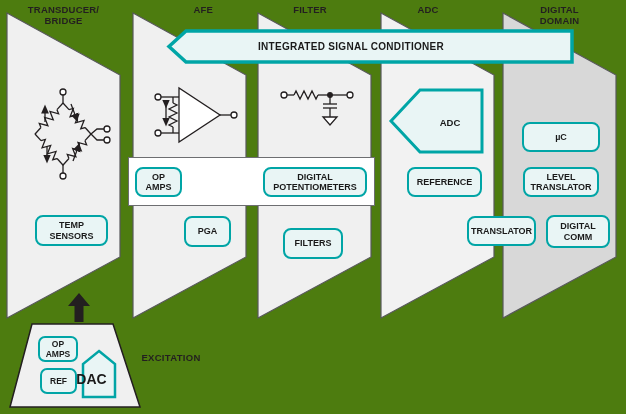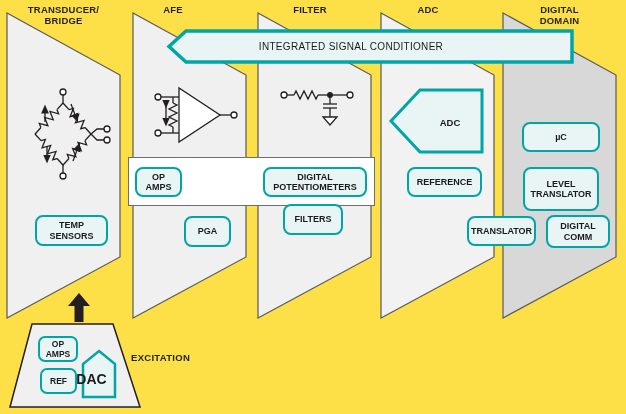--- a/index.html
+++ b/index.html
@@ -1,17 +1,17 @@
 <!DOCTYPE html>
 <html><head>
 <meta charset="utf-8">
 <style>
   html,body{margin:0;padding:0;background:#ffffff;}
   .stage{
-    position:relative;width:626px;height:414px;background:#fde047;overflow:hidden;
+    position:relative;width:626px;height:414px;background:#4d7c0f;overflow:hidden;
     font-family:"Liberation Sans",sans-serif;color:#231f20;
   }
   .stage svg{position:absolute;left:0;top:0;}
   .hdr{
     position:absolute;text-align:center;font-size:9.5px;font-weight:bold;
     line-height:11px;letter-spacing:.2px;white-space:pre-line;color:#231f20;
   }
   .box{
     position:absolute;box-sizing:border-box;
     border:2.5px solid #00a5a6;border-radius:8px;background:#e9f5f5;
@@ -20,29 +20,29 @@
   }
   .box.small{font-size:8.5px;border-width:2.2px;border-radius:7px;line-height:10px;}
   .shape-label{
     position:absolute;display:flex;align-items:center;justify-content:center;
     font-size:9.5px;font-weight:bold;color:#1a1a1a;text-align:center;
   }
   .banner-label{
     position:absolute;left:178px;top:31px;width:394px;height:31px;
     display:flex;align-items:center;justify-content:center;
     padding-right:48px;box-sizing:border-box;
-    font-size:10px;font-weight:normal;letter-spacing:.3px;color:#1a1a1a;
+    font-size:10px;font-weight:bold;letter-spacing:.3px;color:#1a1a1a;
   }
   .band{
     position:absolute;left:128px;top:157px;width:247px;height:49px;
     background:#ffffff;border:1.3px solid #6d6e71;box-sizing:border-box;
   }
   .excitation-label{
     position:absolute;left:131px;top:352px;width:80px;
-    font-size:9.5px;font-weight:bold;letter-spacing:.3px;color:#231f20;
+    font-size:9.5px;font-weight:bold;letter-spacing:.3px;color:#231f20;text-align:center;
   }
 </style>
 </head>
 <body>
 
 <div class="stage">
 
   <svg width="626" height="414" viewBox="0 0 626 414">
     <defs>
       <marker id="ah" markerWidth="8" markerHeight="8" refX="5" refY="4" orient="auto">
@@ -131,42 +131,42 @@
 
     <path d="M186,31 L572,31 L572,62 L186,62 L169,46.5 Z" fill="#e9f5f5" stroke="#00a5a6" stroke-width="3.5"></path>
 
     <path d="M391,121 L420,90 L482,90 L482,152 L420,152 Z" fill="#e9f5f5" stroke="#00a5a6" stroke-width="3"></path>
 
     <path d="M99,351 L115,364 L115,397 L83,397 L83,364 Z" fill="#e9f5f5" stroke="#00a5a6" stroke-width="2.5"></path>
   </svg>
 
   <div class="hdr" style="left:7px;top:4px;width:113px;">TRANSDUCER/
 BRIDGE</div>
-  <div class="hdr" style="left:133px;top:4px;width:80px;">AFE</div>
+  <div class="hdr" style="left:133px;top:4px;width:80px;text-align:right;">AFE</div>
   <div class="hdr" style="left:258px;top:4px;width:104px;">FILTER</div>
   <div class="hdr" style="left:381px;top:4px;width:94px;">ADC</div>
   <div class="hdr" style="left:503px;top:4px;width:113px;">DIGITAL
 DOMAIN</div>
 
   <div class="banner-label">INTEGRATED SIGNAL CONDITIONER</div>
 
   <div class="band"></div>
 
   <div class="box" style="left:135px;top:167px;width:47px;height:30px;">OP
 AMPS</div>
   <div class="box" style="left:263px;top:167px;width:104px;height:30px;">DIGITAL
 POTENTIOMETERS</div>
   <div class="box" style="left:35px;top:215px;width:73px;height:31px;">TEMP
 SENSORS</div>
   <div class="box" style="left:184px;top:216px;width:47px;height:31px;">PGA</div>
-  <div class="box" style="left:283px;top:204px;width:60px;height:31px;">FILTERS</div>
+  <div class="box" style="left:283px;top:228px;width:60px;height:31px;">FILTERS</div>
   <div class="box" style="left:407px;top:167px;width:75px;height:30px;">REFERENCE</div>
   <div class="box" style="left:467px;top:216px;width:69px;height:30px;">TRANSLATOR</div>
   <div class="box" style="left:522px;top:122px;width:78px;height:30px;">µC</div>
-  <div class="box" style="left:523px;top:167px;width:76px;height:44px;">LEVEL
+  <div class="box" style="left:523px;top:167px;width:76px;height:30px;">LEVEL
 TRANSLATOR</div>
   <div class="box" style="left:546px;top:215px;width:64px;height:33px;">DIGITAL
 COMM</div>
 
   <div class="box small" style="left:38px;top:336px;width:40px;height:26px;">OP
 AMPS</div>
   <div class="box small" style="left:40px;top:368px;width:37px;height:26px;">REF</div>
   <div class="shape-label" style="left:84px;top:369px;width:15px;height:20px;font-size:14px;text-align:right;">DAC</div>
   <div class="excitation-label">EXCITATION</div>
 

